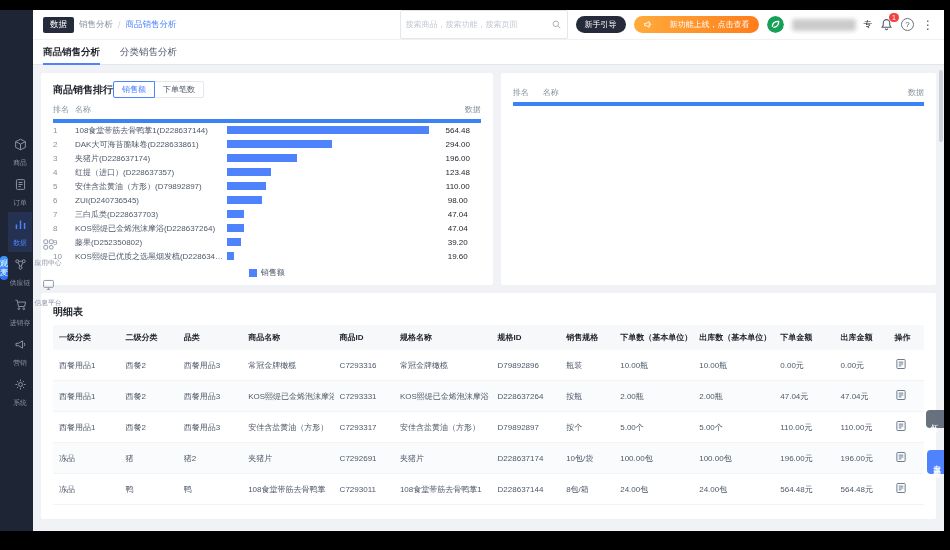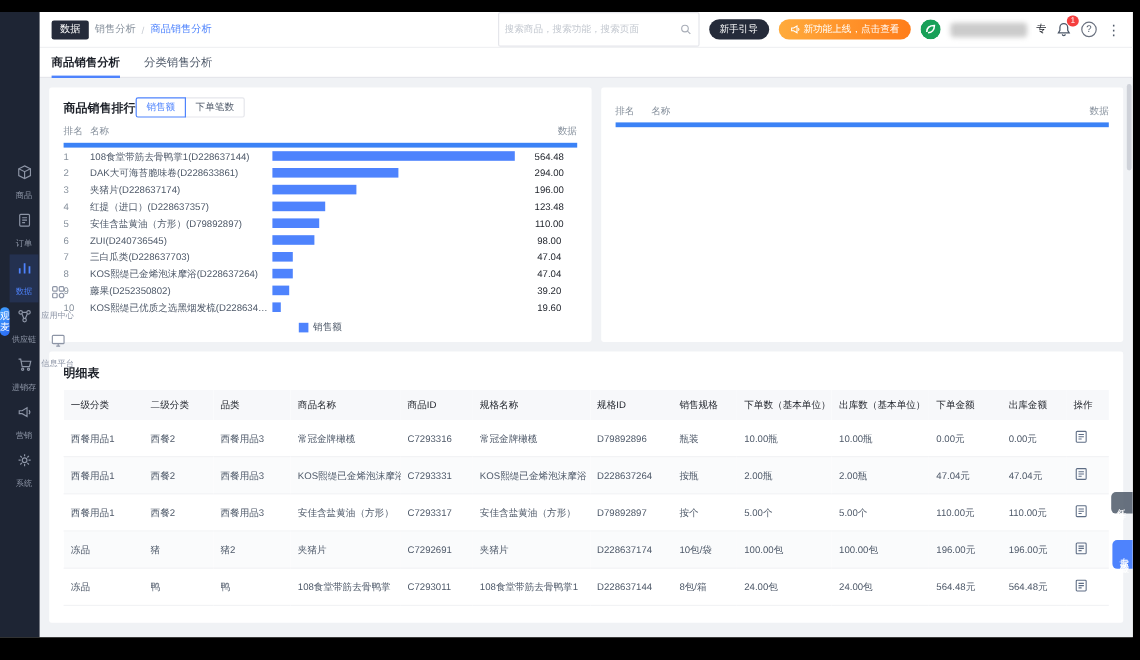--- a/index.html
+++ b/index.html
@@ -21,21 +21,21 @@
   .crumb-root{background:#252b3a;color:#fff;font-size:8.5px;padding:2px 7px;border-radius:2px;cursor:pointer}
   .crumb-mid{font-size:8.5px;color:#86909c;cursor:pointer}
   .crumb-sep{font-size:8.5px;color:#c9cdd4}
   .crumb-cur{font-size:8.5px;color:#4e83fd}
   .header-right{margin-left:auto;display:flex;align-items:center;gap:8px}
   .search-box{width:168px;height:29px;border:1px solid #e5e6eb;border-radius:2px;display:flex;align-items:center;padding:0 5px;background:#fff}
   .search-box input{border:none;outline:none;flex:1;font-size:8px;color:#4e5969;min-width:0;font-family:inherit}
   .search-box input::placeholder{color:#c2c7cf}
   .search-icon{color:#a9aeb8;display:flex}
   .pill-dark{background:#252b3a;color:#fff;font-size:8px;padding:3px 9px;border-radius:9px;cursor:pointer;white-space:nowrap}
-  .pill-orange{background:linear-gradient(90deg,#ffab3c,#ff7d1a);color:#fff;font-size:8px;padding:3px 9px;border-radius:9px;cursor:pointer;display:flex;align-items:center;gap:3px;white-space:nowrap}
+  .pill-orange{background:linear-gradient(90deg,#ffab3c,#ff7d1a);color:#fff;font-size:8px;padding:3px 9px;border-radius:9px;cursor:pointer;display:flex;align-items:center;gap:18px;white-space:nowrap}
   .avatar{width:17px;height:17px;border-radius:50%;overflow:hidden;cursor:pointer;flex:0 0 auto}
   .user-blur{width:64px;height:12px;border-radius:3px;background:#cbcbcb;filter:blur(2px)}
   .user-tag{font-size:8.5px;color:#1d2129}
   .icon-btn{position:relative;color:#4e5969;display:flex;align-items:center;cursor:pointer}
   .badge{position:absolute;top:-5px;right:-6px;background:#f53f3f;color:#fff;font-size:7px;border-radius:7px;padding:0 3px;line-height:9px}
   .help-circle{width:13px;height:13px;border:1px solid #6b7280;border-radius:50%;font-size:8px;color:#4e5969;display:flex;align-items:center;justify-content:center;cursor:pointer}
   .more-dots{font-size:12px;color:#4e5969;cursor:pointer;line-height:1}
 
   
   .tabs{position:absolute;left:33px;top:30px;right:0;height:25px;background:#fff;border-bottom:1px solid #e5e6eb;display:flex;align-items:stretch;padding-left:10px;gap:20px;z-index:4}
@@ -64,21 +64,21 @@
   .sname{width:152px;color:#4e5969;white-space:nowrap;overflow:hidden;text-overflow:ellipsis;cursor:pointer}
   .sbar-wrap{flex:1;padding-right:6px}
   .sbar{height:8px;background:#4e83fd}
   .sval{width:46px;text-align:center;color:#1d2129}
   .legend{display:flex;justify-content:center;align-items:center;gap:4px;font-size:8px;color:#4e5969;margin-top:4px}
   .legend-swatch{width:8px;height:8px;background:#4e83fd}
 
   
   .card-detail{margin-top:8px;height:226px}
   .dtable{width:100%;border-collapse:collapse;margin-top:6px;table-layout:fixed}
-  .dtable th{background:#f7f8fa;font-size:8px;color:#1d2129;font-weight:normal;text-align:left;padding:7px 6px;white-space:nowrap;overflow:hidden}
+  .dtable th{background:#f7f8fa;font-size:8px;color:#1d2129;font-weight:bold;text-align:left;padding:7px 6px;white-space:nowrap;overflow:hidden}
   .dtable td{font-size:8px;color:#4e5969;padding:8px 6px;border-bottom:1px solid #f2f3f5;white-space:nowrap;overflow:hidden;background:#fff}
   .dtable tbody tr:nth-child(even) td{background:#fafbfc}
   .op-icon{color:#5e6d85;cursor:pointer;display:inline-flex}
 
   
   .float-task{position:absolute;right:0;top:400px;background:rgba(78,89,105,.85);color:#fff;font-size:8.5px;writing-mode:vertical-rl;padding:7px 3px;border-radius:4px 0 0 4px;letter-spacing:2px;cursor:pointer;z-index:6}
   .float-service{position:absolute;right:0;top:440px;background:#4e83fd;color:#fff;font-size:8px;writing-mode:vertical-rl;padding:8px 3px;border-radius:4px 0 0 4px;letter-spacing:2px;cursor:pointer;z-index:6}
   .vscroll{position:absolute;right:1px;top:60px;width:4px;height:72px;background:#c9cdd4;border-radius:2px;opacity:.85;z-index:6;cursor:pointer}
 </style>
 </head>

